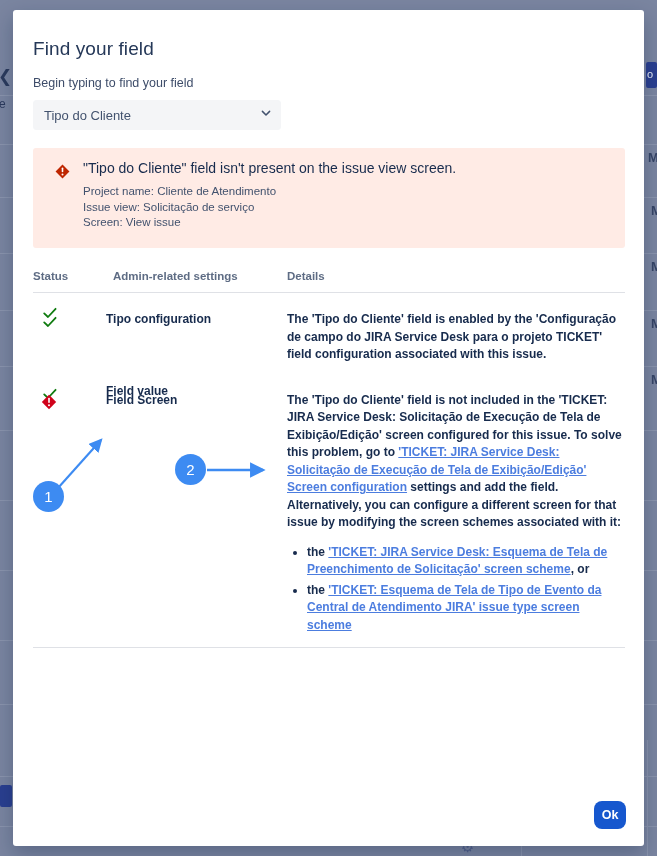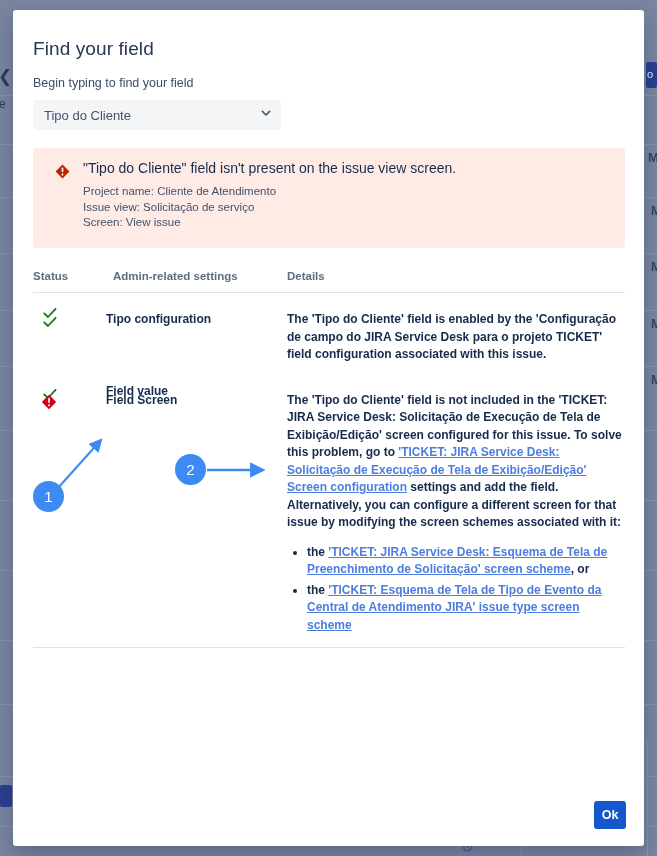--- a/index.html
+++ b/index.html
@@ -216,21 +216,21 @@
   #badge2 { left: 162px; top: 444px; }
 
   
   .ok-btn {
     position: absolute;
     left: 581px; top: 791px;
     width: 32px; height: 28px;
     background: #1657ce;
     color: #ffffff;
     border: none;
-    border-radius: 3px;
+    border-radius: 8px;
     font-size: 12.5px;
     font-weight: 700;
     cursor: pointer;
     font-family: "Liberation Sans", "DejaVu Sans", sans-serif;
   }
 </style>
 </head>
 <body>
 
 <div id="backdrop">

